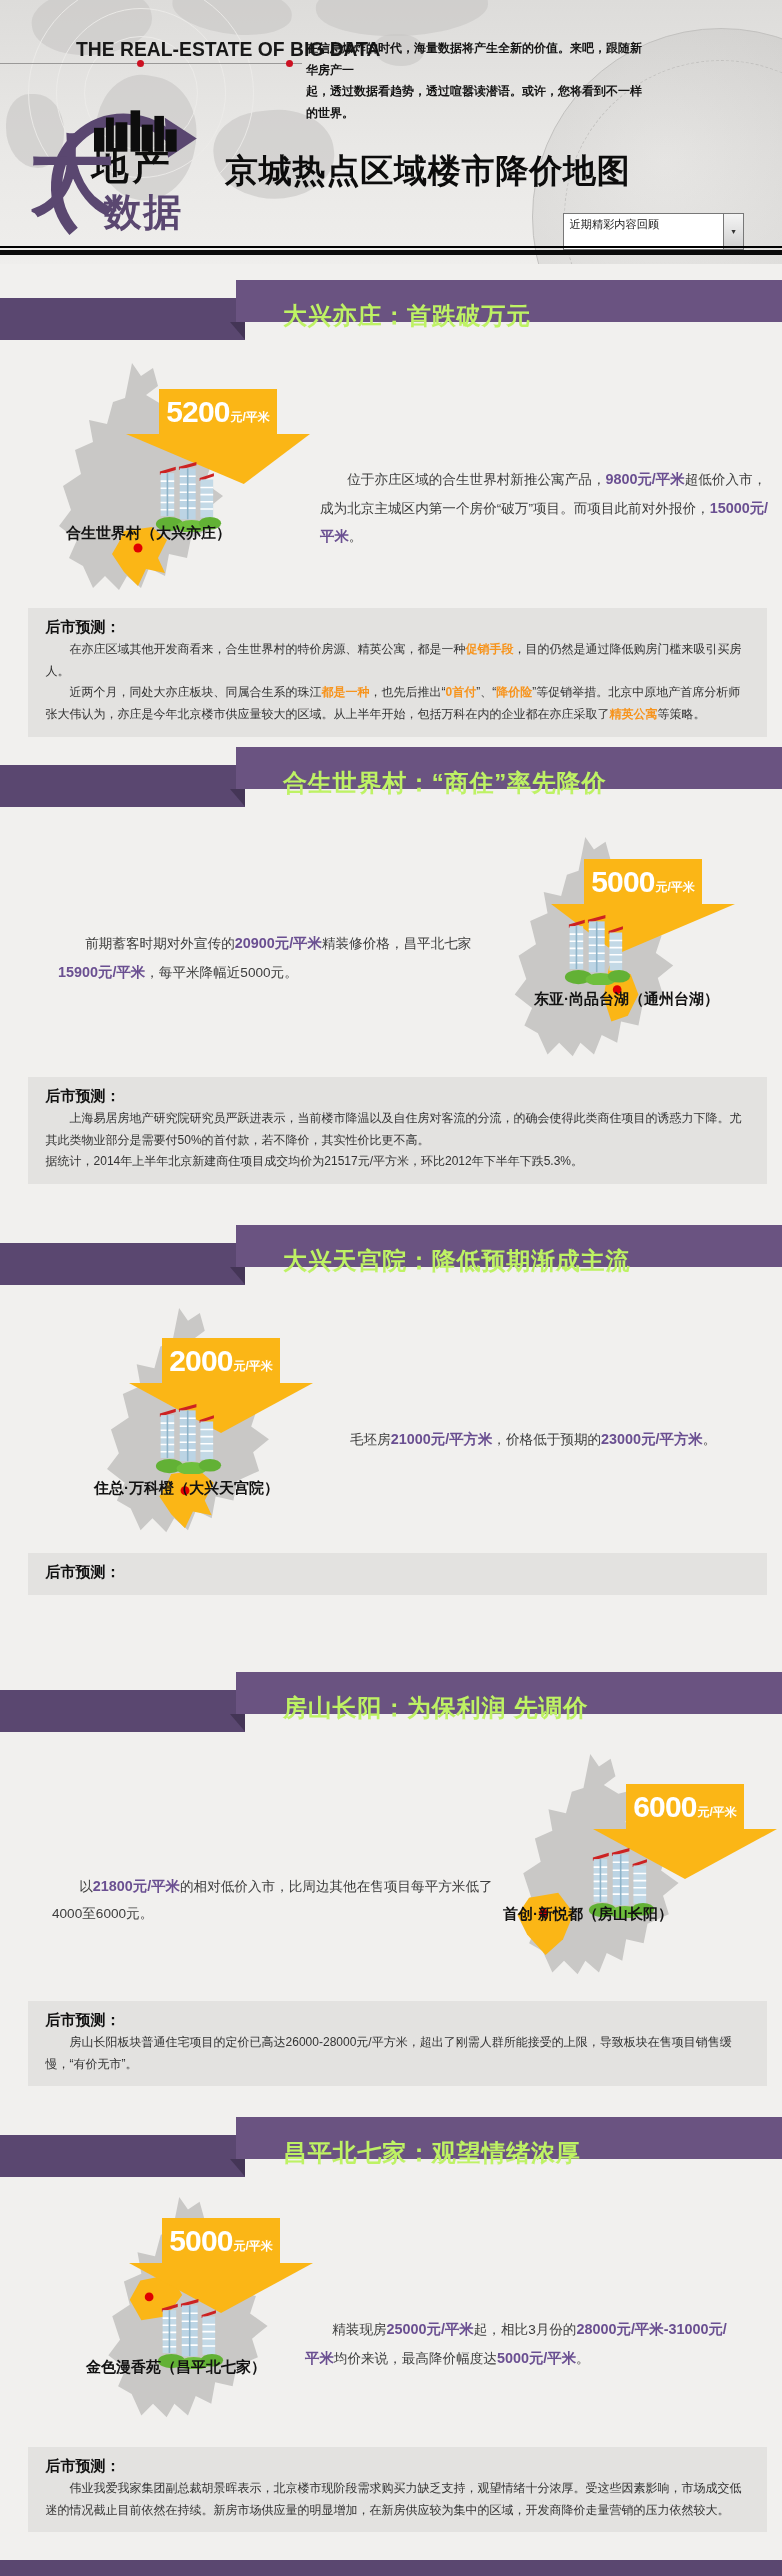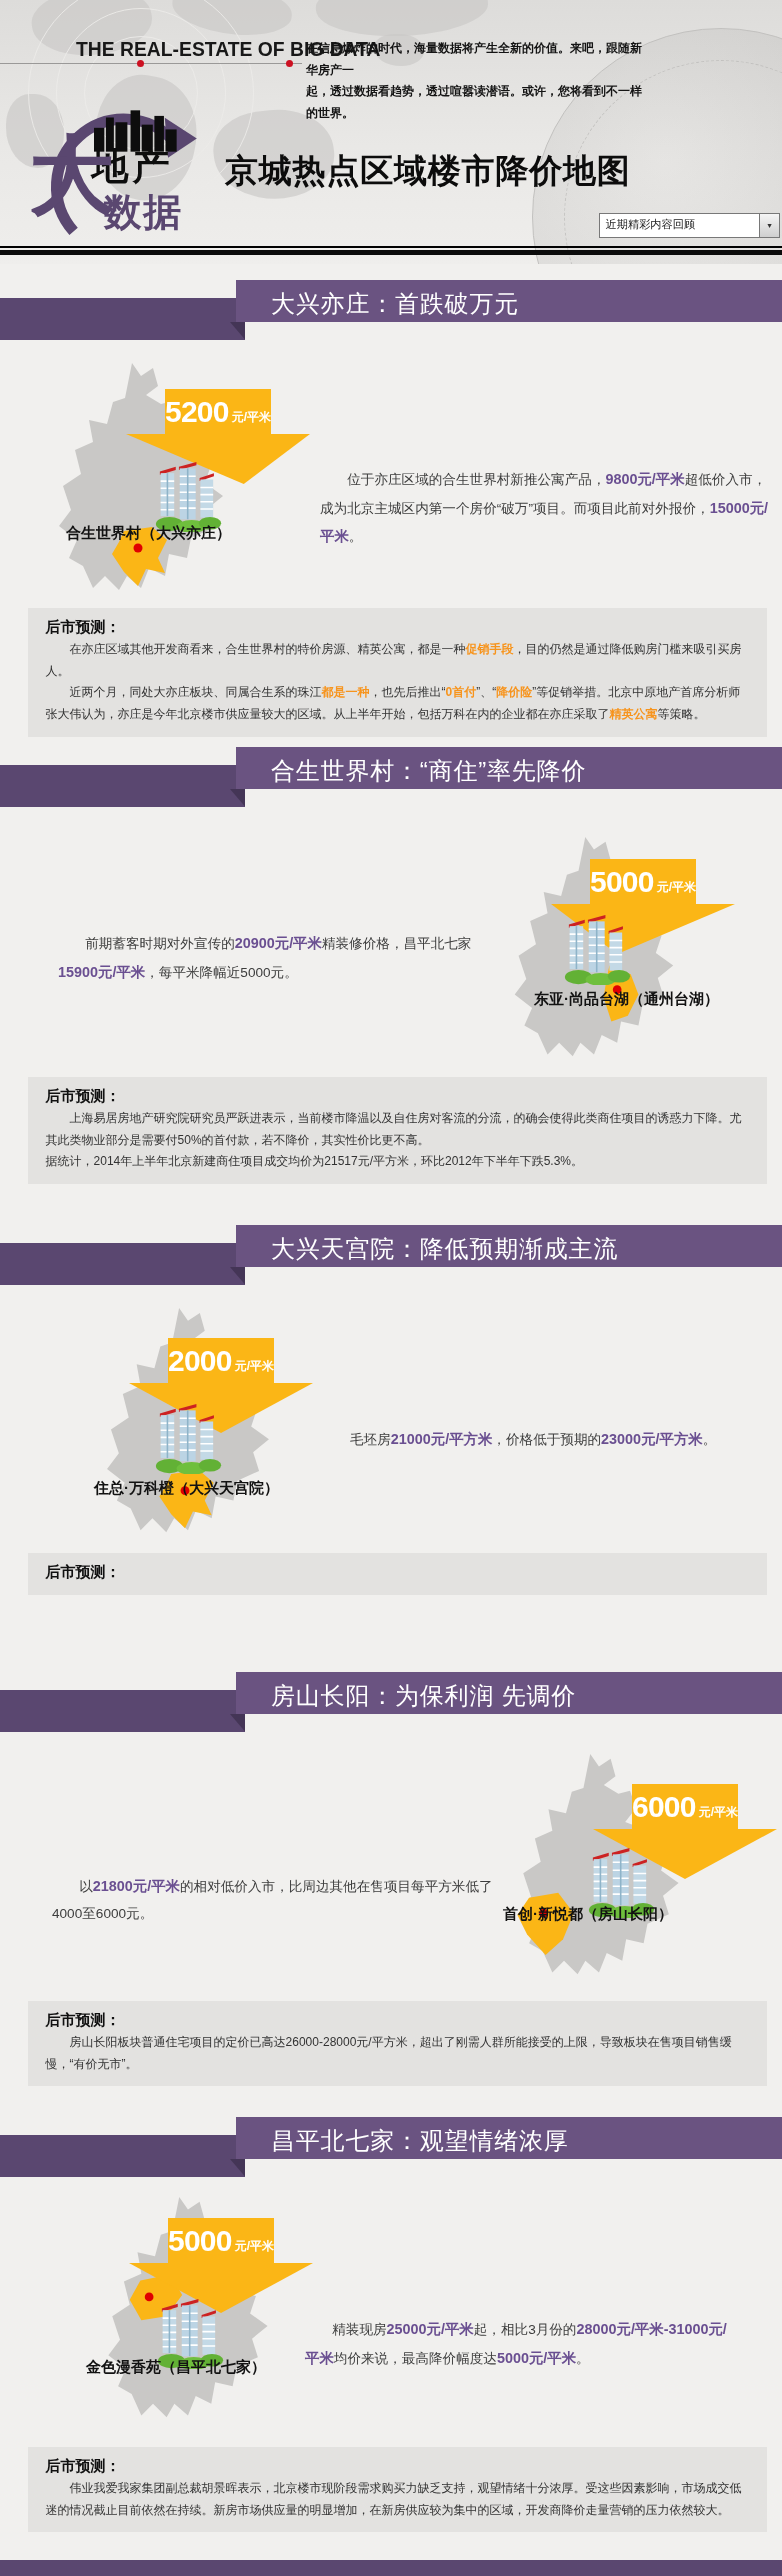--- a/index.html
+++ b/index.html
@@ -35,42 +35,42 @@
   
   #logo{position:absolute;left:17.6px;top:110px;width:208px;height:144px}
   #logo-arc{position:absolute;left:30px;top:-4.8px;width:164px;height:160px}
   #logo-sky{position:absolute;left:76px;top:0px;width:89px;height:42px}
   #logo-black{position:absolute;left:74px;top:32px;font-size:37px;font-weight:bold;color:#0d0d0d;letter-spacing:4px}
   #logo-big{position:absolute;left:11.2px;top:22.4px;font-size:86px;font-weight:bold;color:#5a4770;line-height:1}
   #logo-purple{position:absolute;left:86px;top:77px;font-size:38px;font-weight:bold;color:#5a4770;letter-spacing:1.6px}
   #main-title{position:absolute;left:225px;top:149px;font-size:33px;font-weight:bold;color:#0c0c0c;
               letter-spacing:0.8px;white-space:nowrap}
   
-  #dropdown{position:absolute;left:599px;top:213px;width:181px;height:25px;background:#fff;
+  #dropdown{position:absolute;left:563px;top:213px;width:181px;height:37px;background:#fff;
             border:0.8px solid #787878;display:flex;box-sizing:border-box}
   #dropdown .dd-text{flex:1;font-size:11.2px;line-height:21px;padding-left:5.6px;color:#222;overflow:hidden;white-space:nowrap}
   #dropdown .dd-btn{width:19px;border-left:0.8px solid #787878;background:linear-gradient(180deg,#f5f5f5,#cfcfcf);
             display:flex;align-items:center;justify-content:center;font-size:7.2px;color:#333}
   #rule-thin{position:absolute;left:0;top:246px;width:782px;height:1.6px;background:#000}
   #rule-thick{position:absolute;left:0;top:250px;width:782px;height:4.8px;background:#0b0b0b}
 
   
   .sec{position:absolute;left:0;width:782px}
   .s1{top:280px;height:467px}.s2{top:747px;height:478px}.s3{top:1225px;height:447px}
   .s4{top:1672px;height:445px}.s5{top:2117px;height:459px}
   .rib-dark{position:absolute;left:0;top:17.6px;width:245px;height:42px;background:#5a4770;z-index:1}
   .rib-fold{position:absolute;left:230px;top:42px;width:15px;height:17.6px;background:#443556;
             clip-path:polygon(0 0,100% 0,100% 100%);z-index:2}
   .rib{position:absolute;left:236px;top:0;width:547px;height:42px;background:#6a5381;z-index:3}
-  .rib h2{margin:3px;padding-left:32px;line-height:42px;font-size:24px;font-weight:normal;color:#ffffff;letter-spacing:0.8px}
+  .rib h2{margin:15px;padding-left:32px;line-height:42px;font-size:24px;font-weight:bold;color:#bef264;letter-spacing:0.8px}
   .mapw{position:absolute;z-index:1}
   .mapw svg{width:100%;height:100%;display:block}
   .bj{fill:#c9c8c6}.dist{fill:#fbb616}.dot{fill:#e00000}
   .arrow{position:absolute;width:184px;z-index:2}
-  .stem{margin:0 auto;width:106px;height:45px;background:#fbb616;display:flex;align-items:center;justify-content:space-between}
+  .stem{margin:0 auto;width:118px;height:45px;background:#fbb616;display:flex;align-items:center;justify-content:center}
   .stem .val{font-size:30px;font-weight:bold;color:#fff;letter-spacing:-0.8px}
   .stem .unit{font-size:12px;font-weight:bold;color:#fff;margin-top:11.2px;margin-left:0.8px}
   .head{width:184px;height:50px;background:#fbb616;clip-path:polygon(0 0,100% 0,50% 100%)}
   .tip-r .head{clip-path:polygon(0 0,100% 0,64% 100%)}
   .tip-l .head{clip-path:polygon(0 0,100% 0,36% 100%)}
   .bld{position:absolute;width:77px;height:70px;z-index:3}
   .bld svg{width:100%;height:100%;display:block}
   .mlabel{position:absolute;font-size:15px;font-weight:bold;color:#121212;white-space:nowrap;z-index:4}
   .para{position:absolute;margin:8px;font-size:13.6px;line-height:1.95;color:#3d3d3d;text-indent:2em;z-index:2}
   .s3 .para{text-indent:0}

